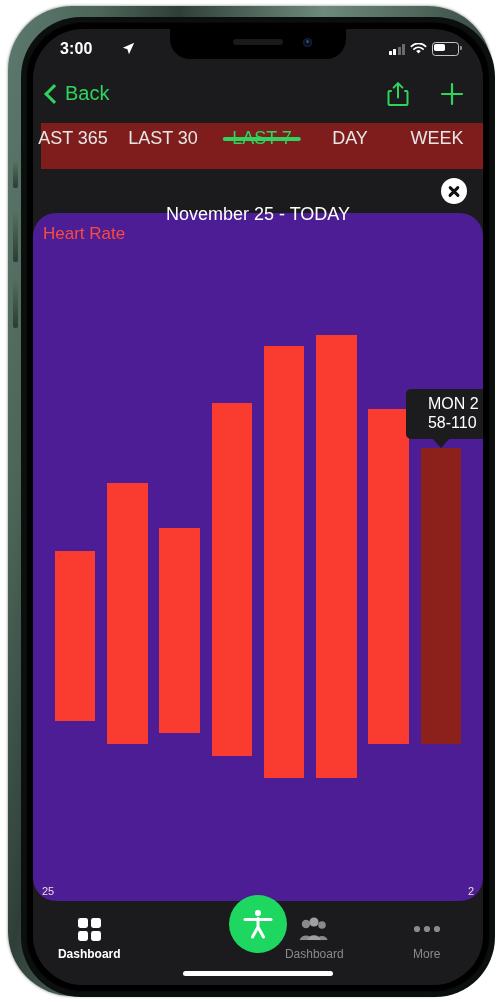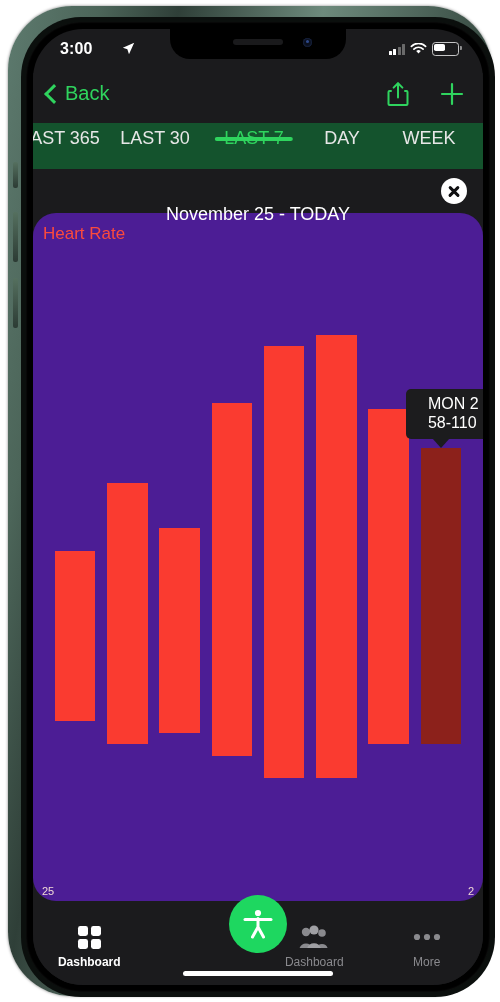--- a/index.html
+++ b/index.html
@@ -89,22 +89,22 @@
     position:absolute;left:14px;top:9px;display:flex;align-items:center;gap:3px;
     color:#2fd45e;font-size:20px;cursor:pointer;
   }
   .chev{display:block;width:11px;height:11px;border-left:3px solid #2fd45e;border-bottom:3px solid #2fd45e;transform:rotate(45deg);margin-right:1px;}
   .nav-actions{position:absolute;right:18px;top:8px;display:flex;align-items:center;gap:30px;}
   .icon-share{width:22px;height:26px;position:relative;cursor:pointer;}
   .icon-plus{width:26px;height:26px;position:relative;cursor:pointer;}
 
   
   .rangebar{
-    position:absolute;left:0;top:94px;width:450px;height:46px;z-index:20;
-    background:#14532d;
+    position:absolute;left:8px;top:94px;width:450px;height:46px;z-index:20;
+    background:#7f1d1d;
   }
   .rangebar ul{list-style:none;margin:0;padding:0;display:flex;align-items:flex-start;height:100%;}
   .rangebar li{
     position:relative;flex:0 0 auto;color:#e7e7e7;font-size:18px;
     padding:5px 0 0 0;cursor:pointer;text-align:center;
   }
   .rangebar li.active{color:#2fd45e;}
   .rangebar li.active .underline{
     position:absolute;left:50%;transform:translateX(-50%);bottom:8px;
     width:80%;height:4px;border-radius:2px;background:#2fd45e;
@@ -161,21 +161,21 @@
 
   .axis-lab{position:absolute;bottom:4px;color:#f0d9d6;font-size:11px;}
   .axis-left{left:9px;}
   .axis-right{right:9px;}
 
   
   .tabbar{
     position:absolute;left:0;bottom:0;width:450px;height:84px;z-index:20;
     background:#1b1b1d;
   }
-  .tabs{position:absolute;left:0;top:14px;width:450px;height:62px;display:flex;}
+  .tabs{position:absolute;left:0;top:6px;width:450px;height:62px;display:flex;}
   .tab{flex:1;display:flex;flex-direction:column;align-items:center;justify-content:flex-start;padding-top:9px;cursor:pointer;}
   .tab .glyph{height:26px;display:flex;align-items:center;justify-content:center;}
   .tab .tlabel{margin-top:5px;font-size:12px;color:#8a8a8e;}
   .tab.active .tlabel{color:#ffffff;font-weight:bold;}
   .fab{
     position:absolute;left:50%;transform:translateX(-50%);top:-6px;
     width:58px;height:58px;border-radius:50%;background:#1ed760;
     display:flex;align-items:center;justify-content:center;cursor:pointer;z-index:22;
   }
   .home-ind{

